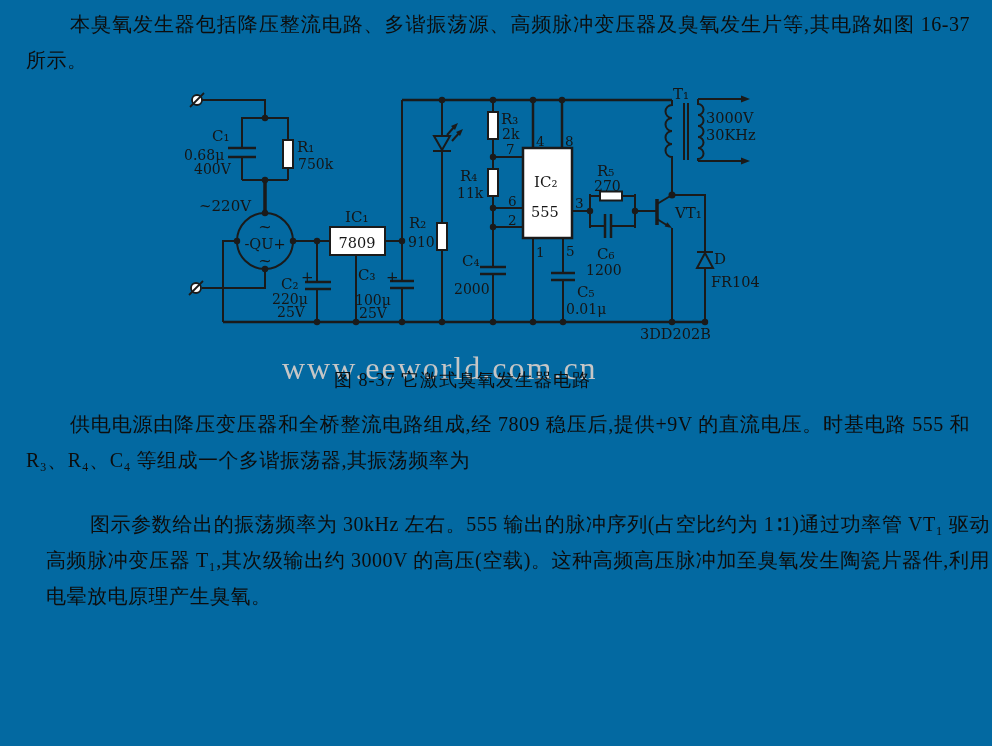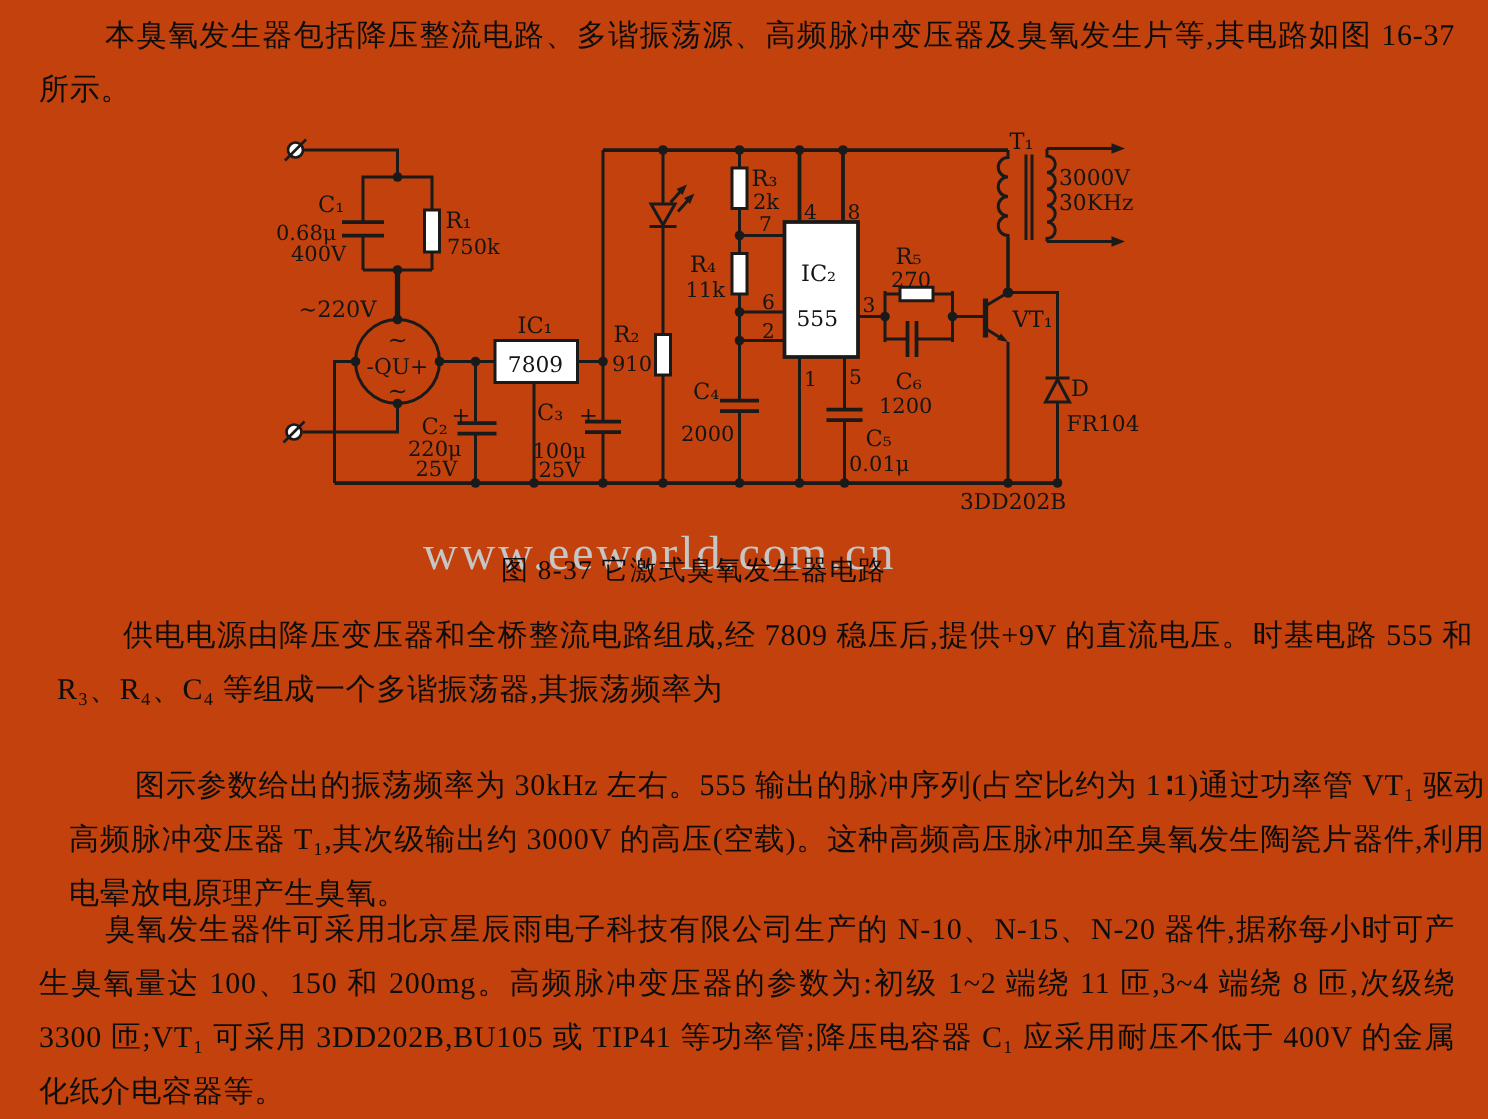--- a/index.html
+++ b/index.html
@@ -1,28 +1,28 @@
 <!DOCTYPE html>
 <html><head>
 <meta charset="utf-8">
 <style>
   html,body{margin:0;padding:0;}
   body{
     width:992px;height:746px;background:#fdfdfd;position:relative;
     font-family:"Liberation Serif","DejaVu Serif",serif;color:#111;
     overflow:hidden;
   }
-  .page{position:absolute;inset:0;background:#c2410c;}
+  .page{position:absolute;inset:0;background:#0369a1;}
   .body-text{
     position:absolute;left:26px;width:944px;margin:0;
     font-size:20px;line-height:36px;text-align:justify;text-indent:2.2em;
     letter-spacing:0.5px;color:#0d0d0d;
   }
   #para1{top:6px;}
-  #para2{top:406px;margin-left:12px;}
+  #para2{top:406px;}
   #para3{top:506px;margin-left:20px;}
   #para4{top:602px;}
   .formula{
     position:absolute;top:474px;left:368px;margin:0;
     font-size:20px;letter-spacing:1.5px;color:#0d0d0d;white-space:nowrap;
   }
   .watermark{
     position:absolute;top:350px;left:282px;
     font-size:32px;font-weight:normal;letter-spacing:2px;
     color:#c6c6c6;white-space:nowrap;z-index:1;
@@ -278,15 +278,14 @@
       <text x="711" y="287" font-size="14.5">FR104</text>
       <text x="640" y="339" font-size="14.5">3DD202B</text>
     </g>
   </svg>
 
   <div class="watermark">www.eeworld.com.cn</div>
   <div class="caption">图 8-37  它激式臭氧发生器电路</div>
 
   <p class="body-text" id="para2">供电电源由降压变压器和全桥整流电路组成,经 7809 稳压后,提供+9V 的直流电压。时基电路 555 和 R₃、R₄、C₄ 等组成一个多谐振荡器,其振荡频率为</p>
   <p class="body-text" id="para3">图示参数给出的振荡频率为 30kHz 左右。555 输出的脉冲序列(占空比约为 1∶1)通过功率管 VT₁ 驱动高频脉冲变压器 T₁,其次级输出约 3000V 的高压(空载)。这种高频高压脉冲加至臭氧发生陶瓷片器件,利用电晕放电原理产生臭氧。</p>
-  <p class="body-text" id="para4">臭氧发生器件可采用北京星辰雨电子科技有限公司生产的 N-10、N-15、N-20 器件,据称每小时可产生臭氧量达 100、150 和 200mg。高频脉冲变压器的参数为:初级 1~2 端绕 11 匝,3~4 端绕 8 匝,次级绕 3300 匝;VT₁ 可采用 3DD202B,BU105 或 TIP41 等功率管;降压电容器 C₁ 应采用耐压不低于 400V 的金属化纸介电容器等。</p>
 
 </div>
 
 </body></html>

